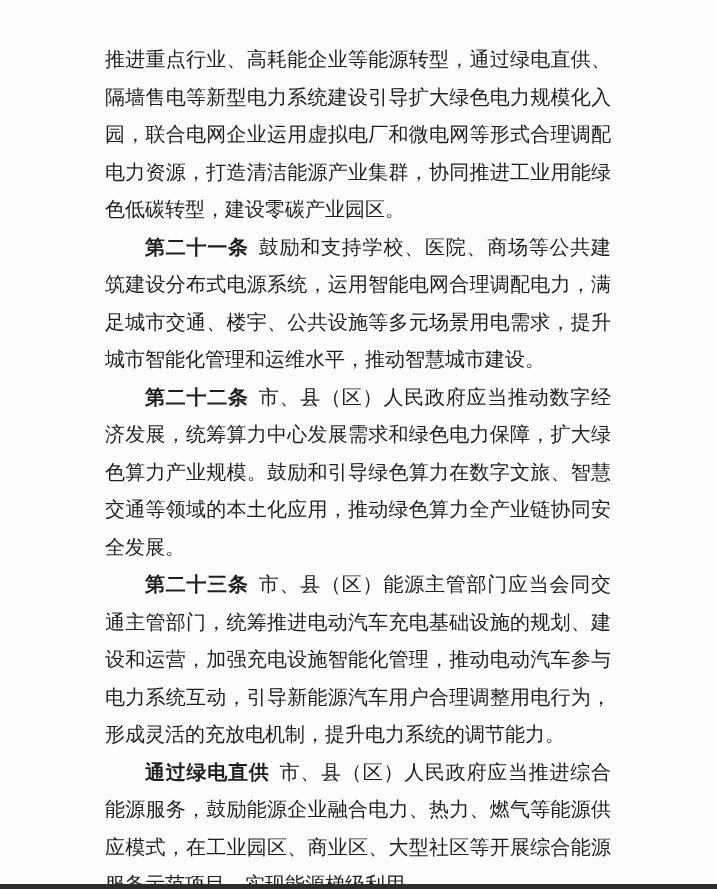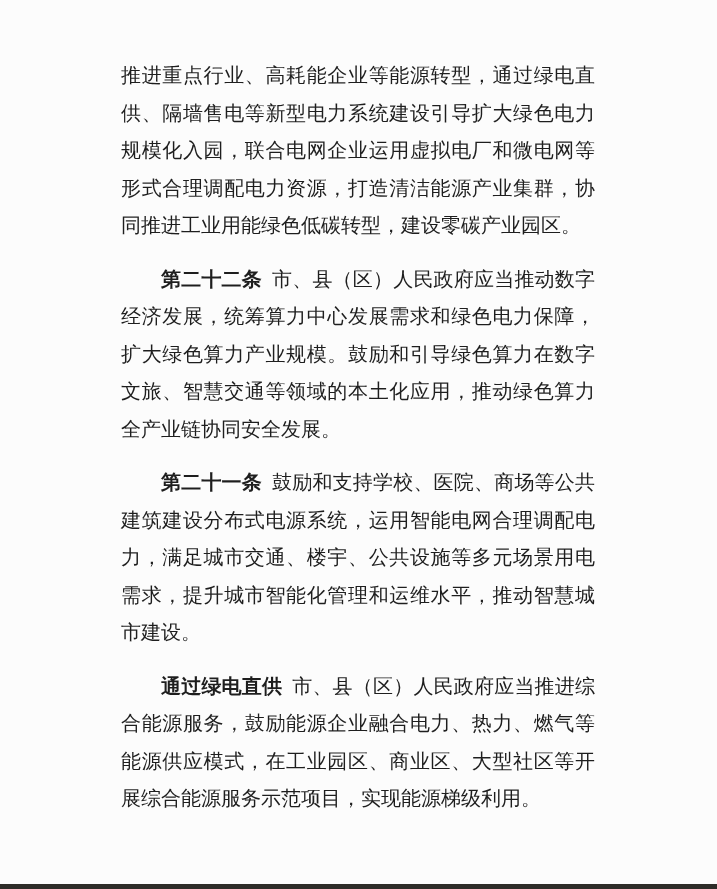--- a/index.html
+++ b/index.html
@@ -22,21 +22,21 @@
     position: absolute;
     left: 105px;
     top: 41px;
     width: 506px;
     color: #1e1e1e;
     font-size: 20px;
     line-height: 37.5px;
     text-align: justify;
   }
   .para {
-    margin: 16px;
+    margin: 0;
     padding: 0;
     text-indent: 2em;
   }
   .para.no-indent {
     text-indent: 0;
   }
   .article-no {
     font-weight: 700;
     margin-right: 10px;
   }
@@ -54,23 +54,24 @@
   }
 </style>
 </head>
 <body>
 
 <div class="page">
   <div class="text-block">
 
     <p class="para no-indent"><span class="para-text">推进重点行业、高耗能企业等能源转型，通过绿电直供、隔墙售电等新型电力系统建设引导扩大绿色电力规模化入园，联合电网企业运用虚拟电厂和微电网等形式合理调配电力资源，打造清洁能源产业集群，协同推进工业用能绿色低碳转型，建设零碳产业园区。</span></p>
 
+    <p class="para"><span class="article-no">第二十一条</span><span class="para-text">鼓励和支持学校、医院、商场等公共建筑建设分布式电源系统，运用智能电网合理调配电力，满足城市交通、楼宇、公共设施等多元场景用电需求，提升城市智能化管理和运维水平，推动智慧城市建设。</span></p>
+
     <p class="para"><span class="article-no">第二十二条</span><span class="para-text">市、县（区）人民政府应当推动数字经济发展，统筹算力中心发展需求和绿色电力保障，扩大绿色算力产业规模。鼓励和引导绿色算力在数字文旅、智慧交通等领域的本土化应用，推动绿色算力全产业链协同安全发展。</span></p>
 
-    <p class="para"><span class="article-no">第二十一条</span><span class="para-text">鼓励和支持学校、医院、商场等公共建筑建设分布式电源系统，运用智能电网合理调配电力，满足城市交通、楼宇、公共设施等多元场景用电需求，提升城市智能化管理和运维水平，推动智慧城市建设。</span></p>
-
+    <p class="para"><span class="article-no">第二十三条</span><span class="para-text">市、县（区）能源主管部门应当会同交通主管部门，统筹推进电动汽车充电基础设施的规划、建设和运营，加强充电设施智能化管理，推动电动汽车参与电力系统互动，引导新能源汽车用户合理调整用电行为，形成灵活的充放电机制，提升电力系统的调节能力。</span></p>
 
     <p class="para"><span class="article-no">通过绿电直供</span><span class="para-text">市、县（区）人民政府应当推进综合能源服务，鼓励能源企业融合电力、热力、燃气等能源供应模式，在工业园区、商业区、大型社区等开展综合能源服务示范项目，实现能源梯级利用。</span></p>
 
   </div>
 
   <div class="bottom-bar"></div>
 </div>
 
 </body></html>

